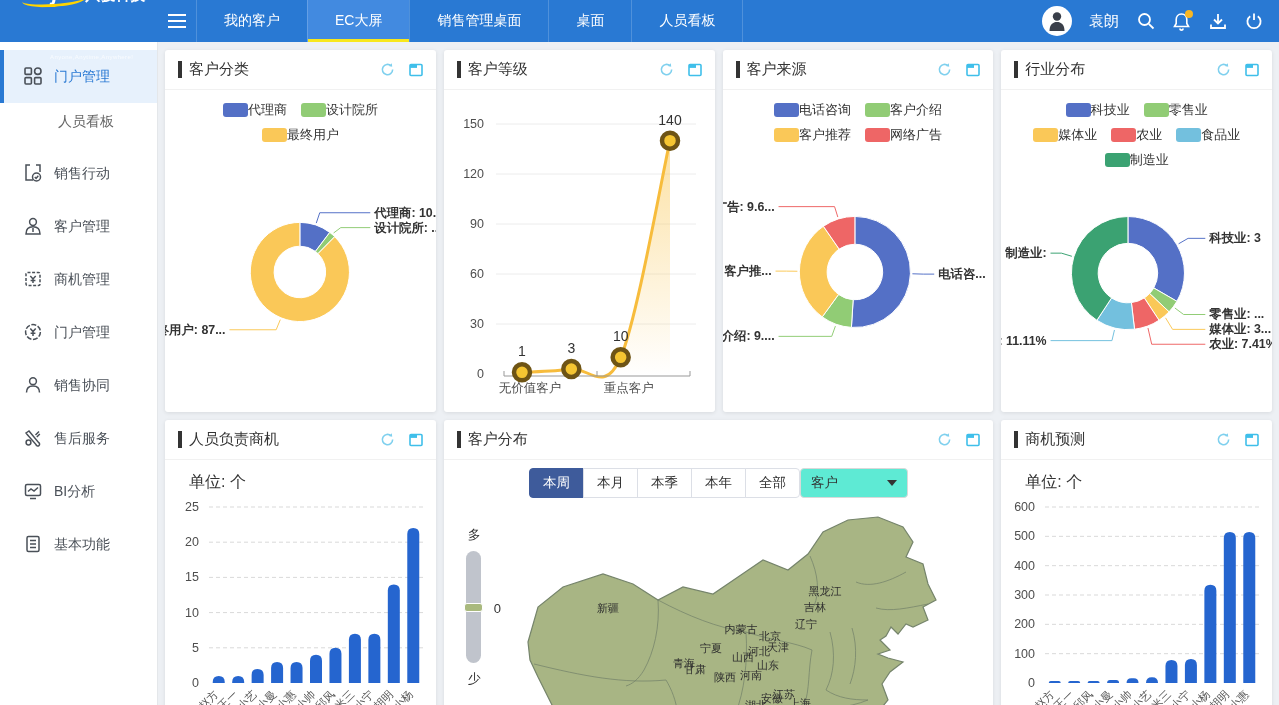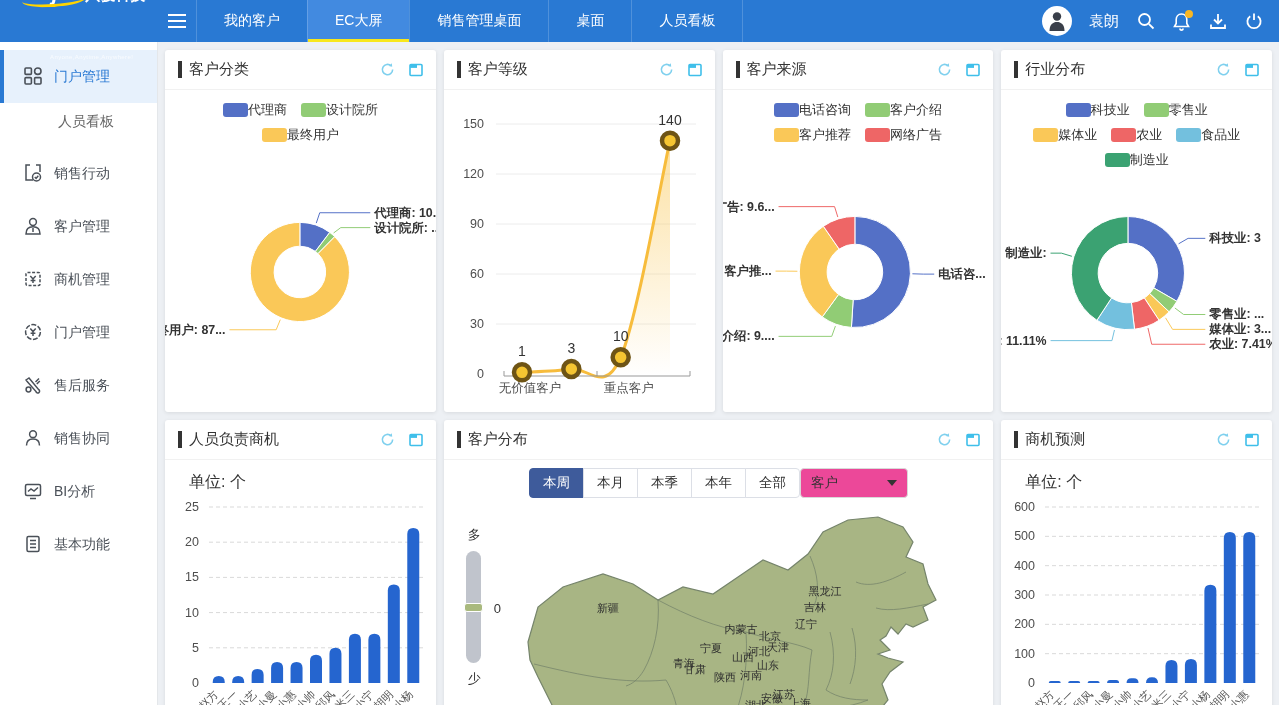--- a/index.html
+++ b/index.html
@@ -63,21 +63,21 @@
   .donut-svg { width:100%; height:250px; }
   
   .map-controls { display:flex; justify-content:center; align-items:center; padding-top:8px; }
   .btn-group { display:flex; }
   .fbtn { height:30px; padding:0 13px; background:#fff; border:1px solid #dcdfe6; font-size:13.5px; color:#333;
     display:flex; align-items:center; cursor:pointer; margin-left:-1px;
     font-family:"Liberation Sans","DejaVu Sans",sans-serif; }
   .fbtn:first-child { border-radius:4px 0 0 4px; margin-left:0; }
   .fbtn:last-child { border-radius:0 4px 4px 0; }
   .fbtn.active { background:#3e5b9b; border-color:#3e5b9b; color:#fff; }
-  .dropdown { width:108px; height:30px; border:1px solid #d9d9d9; border-radius:4px; background:#ec4899;
+  .dropdown { width:108px; height:30px; border:1px solid #d9d9d9; border-radius:4px; background:#5eead4;
     display:flex; align-items:center; padding:0 10px; font-size:13.5px; color:#333; cursor:pointer; }
   .dd-arrow { margin-left:auto; width:0; height:0; border-left:5px solid transparent; border-right:5px solid transparent;
     border-top:6px solid #333; }
   .map-stage { position:relative; flex:1; }
   .vmap { position:absolute; left:22px; top:28px; display:flex; flex-direction:column; align-items:flex-start; }
   .vmap-hi,.vmap-lo { font-size:13px; color:#333; margin-left:2px; }
   .vmap-track { width:15px; height:112px; background:#c0c4cc; border-radius:8px; margin:7px 0; position:relative; }
   .vmap-handle { position:absolute; left:-2px; top:52px; width:19px; height:9px; background:#a9b97e;
     border:1px solid #fff; border-radius:3px; cursor:pointer; }
   .vmap-zero { position:absolute; left:28px; top:50px; font-size:13px; color:#333; }
@@ -197,35 +197,35 @@
       <svg width="18" height="18" viewBox="0 0 18 18" fill="none" stroke="#4a5058" stroke-width="1.5">
           <circle cx="9" cy="9" r="7.4" stroke-dasharray="5 1.6"></circle>
           <path d="M6.3 5.5 L9 8.6 L11.7 5.5 M9 8.6 L9 13 M6.6 10.2 L11.4 10.2"></path>
         </svg>
     </span>
     <span>门户管理</span>
   </div>
   <div class="side-item">
     <span class="s-icon">
       <svg width="18" height="18" viewBox="0 0 18 18" fill="none" stroke="#4a5058" stroke-width="1.5">
+          <circle cx="9" cy="5.2" r="3.4"></circle>
+          <path d="M2.5 16.5 C2.5 11.8 5.2 9.9 9 9.9 C12.8 9.9 15.5 11.8 15.5 16.5"></path>
+        </svg>
+    </span>
+    <span>销售协同</span>
+  </div>
+  <div class="side-item">
+    <span class="s-icon">
+      <svg width="18" height="18" viewBox="0 0 18 18" fill="none" stroke="#4a5058" stroke-width="1.5">
           <path d="M2 4 L5 2 L14.5 13.5 A1.8 1.8 0 1 1 12 15.5 L3.2 5.6 Z"></path>
           <path d="M15 2.5 L11.5 6 M12.8 8 L15.8 5"></path>
           <circle cx="4.5" cy="13.5" r="2.4"></circle>
         </svg>
     </span>
     <span>售后服务</span>
-  </div>
-  <div class="side-item">
-    <span class="s-icon">
-      <svg width="18" height="18" viewBox="0 0 18 18" fill="none" stroke="#4a5058" stroke-width="1.5">
-          <circle cx="9" cy="5.2" r="3.4"></circle>
-          <path d="M2.5 16.5 C2.5 11.8 5.2 9.9 9 9.9 C12.8 9.9 15.5 11.8 15.5 16.5"></path>
-        </svg>
-    </span>
-    <span>销售协同</span>
   </div>
   <div class="side-item">
     <span class="s-icon">
       <svg width="18" height="18" viewBox="0 0 18 18" fill="none" stroke="#4a5058" stroke-width="1.5">
           <rect x="1.5" y="2.5" width="15" height="11" rx="1.5"></rect>
           <polyline points="4,9.5 7,7 10,9 14,5.5"></polyline>
           <line x1="6" y1="16.5" x2="12" y2="16.5"></line>
         </svg>
     </span>
     <span>BI分析</span>

